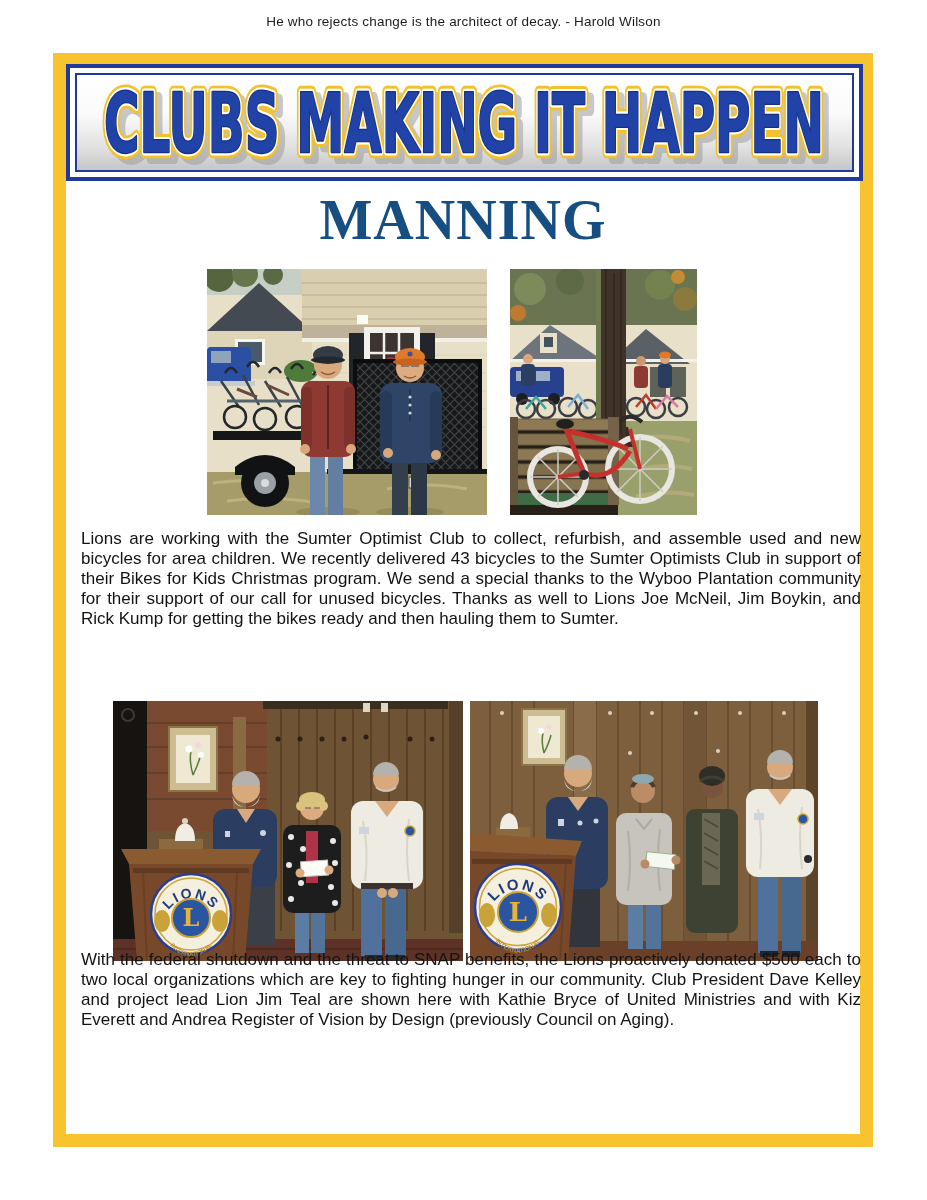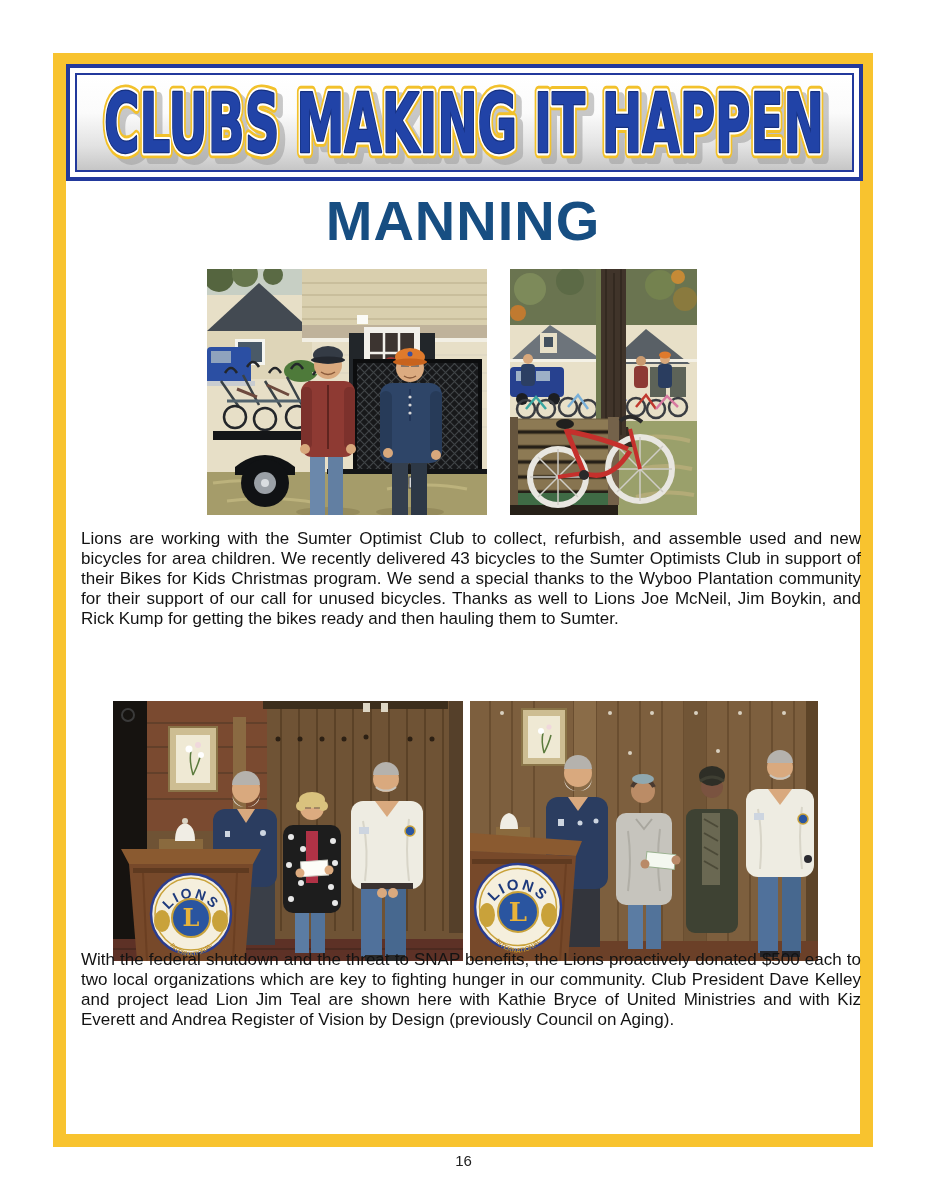--- a/index.html
+++ b/index.html
@@ -10,38 +10,39 @@
   .frame{position:absolute;left:53px;top:53px;width:820px;height:1094px;
          border:13px solid #f8c32f;box-sizing:border-box;background:#ffffff;}
   .banner{position:absolute;left:66px;top:64px;width:797px;height:117px;
           border:4px solid #22399c;background:#ffffff;padding:5px;box-sizing:border-box;}
   .banner-inner{width:100%;height:100%;box-sizing:border-box;border:2px solid #22399c;
           background:linear-gradient(180deg,#ffffff 0%,#fbfbfb 40%,#e2e2e2 75%,#c6c6c6 100%);
           display:flex;align-items:center;justify-content:center;}
   .banner-inner svg{width:100%;height:100%;display:block;}
   .section-title{position:absolute;left:53px;top:188px;width:820px;margin:0;text-align:center;
           font-size:56px;font-weight:bold;color:#174e82;letter-spacing:1px;
-          font-family:Liberation Sans, sans-serif;}
+          font-family:Liberation Serif, serif;}
   .body-text{position:absolute;left:69px;width:780px;margin:12px;text-align:justify;
           font-size:17px;line-height:20px;color:#131313;}
   .para1{top:517px;}
   .para2{top:938px;}
   .photo{position:absolute;display:block;}
   .photo1{left:207px;top:269px;width:280px;height:246px;}
   .photo2{left:510px;top:269px;width:187px;height:246px;}
   .photo3{left:113px;top:701px;width:350px;height:260px;}
   .photo4{left:470px;top:701px;width:348px;height:260px;}
   .pagenum{position:absolute;top:1152px;left:0;width:927px;text-align:center;
           font-size:15px;color:#222222;}
 </style>
 </head>
 <body>
 
 <div class="page">
 
+  <div class="quote">He who rejects change is the architect of decay. - Harold Wilson</div>
 
   <div class="frame"></div>
 
   <div class="banner">
     <div class="banner-inner">
       <svg viewBox="0 0 779 97" preserveAspectRatio="xMidYMid meet">
         <text x="395" y="85" text-anchor="middle" font-family="DejaVu Sans, sans-serif" font-weight="bold" font-size="84" textLength="735" lengthAdjust="spacingAndGlyphs" fill="#9e9e9e" stroke="#9e9e9e" stroke-width="12" stroke-linejoin="round" opacity="0.55">CLUBS MAKING IT HAPPEN</text>
         <text x="389" y="79" text-anchor="middle" font-family="DejaVu Sans, sans-serif" font-weight="bold" font-size="84" textLength="735" lengthAdjust="spacingAndGlyphs" fill="none" stroke="#f2c12b" stroke-width="13" stroke-linejoin="round">CLUBS MAKING IT HAPPEN</text>
         <text x="389" y="79" text-anchor="middle" font-family="DejaVu Sans, sans-serif" font-weight="bold" font-size="84" textLength="735" lengthAdjust="spacingAndGlyphs" fill="none" stroke="#ffffff" stroke-width="7" stroke-linejoin="round">CLUBS MAKING IT HAPPEN</text>
         <text x="389" y="79" text-anchor="middle" font-family="DejaVu Sans, sans-serif" font-weight="bold" font-size="84" textLength="735" lengthAdjust="spacingAndGlyphs" fill="#2143a7" stroke="#16307e" stroke-width="2.5" paint-order="stroke" stroke-linejoin="round">CLUBS MAKING IT HAPPEN</text>
@@ -451,15 +452,14 @@
       <path id="arc2b" d="M -26,28 A 28 28 0 0 0 26,28" fill="none"></path>
       <text font-size="6.5" font-weight="bold" fill="#b98c2e" font-family="Liberation Sans, sans-serif">
         <textPath href="#arc2b" startOffset="50%" text-anchor="middle">INTERNATIONAL</textPath>
       </text>
     </g>
   </svg>
 
   <p class="body-text para1">Lions are working with the Sumter Optimist Club to collect, refurbish, and assemble used and new bicycles for area children. We recently delivered 43 bicycles to the Sumter Optimists Club in support of their Bikes for Kids Christmas program.  We send a special thanks to the Wyboo Plantation community for their support of our call for unused bicycles.  Thanks as well to Lions Joe McNeil, Jim Boykin, and Rick Kump for getting the bikes ready and then hauling them to Sumter.</p>
   <p class="body-text para2">With the federal shutdown and the threat to SNAP benefits, the Lions proactively donated $500 each to two local organizations which are key to fighting hunger in our community.  Club President Dave Kelley and project lead Lion Jim Teal are shown here with Kathie Bryce of United Ministries and with Kiz Everett and Andrea Register of Vision by Design (previously Council on Aging).</p>
 
-  <div class="pagenum">16</div>
 
 </div>
 
 </body></html>

